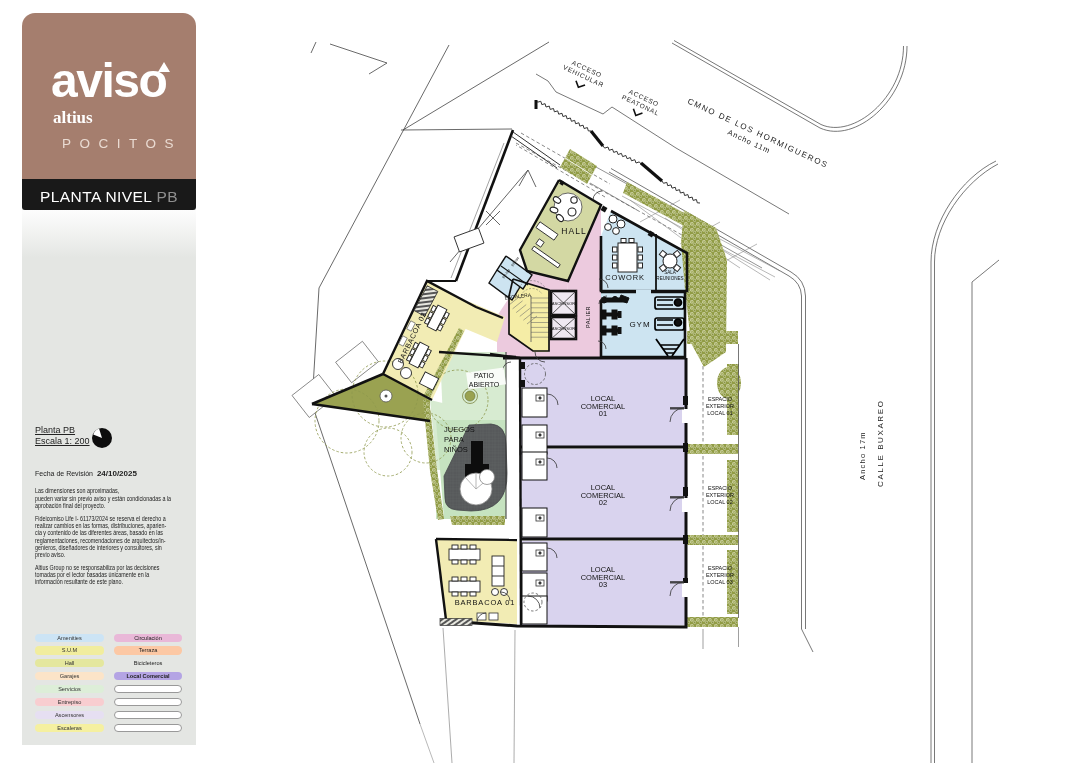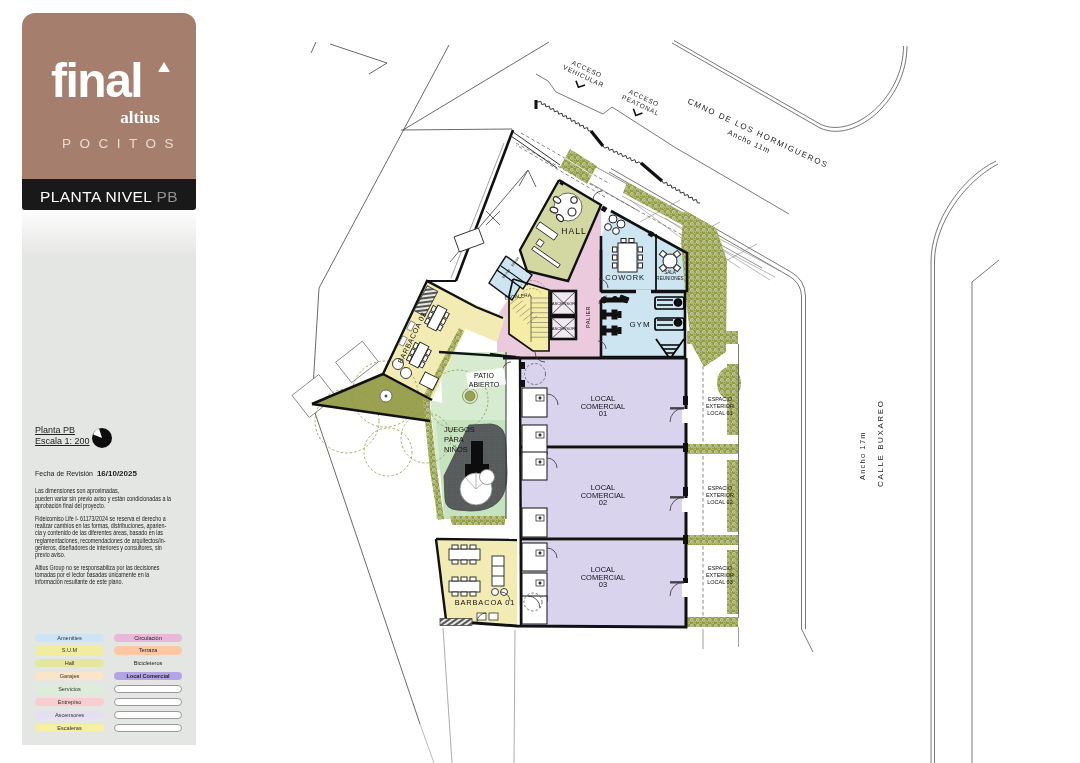--- a/index.html
+++ b/index.html
@@ -498,34 +498,34 @@
 </g>
 </svg>
 
 <div style="position:absolute;left:22px;top:209px;width:174px;height:536px;background:#e4e6e3;"></div>
 <div style="position:absolute;left:22px;top:210px;width:174px;height:48px;background:linear-gradient(#fdfdfd,#e4e6e3);"></div>
 
 <div style="position:absolute;left:22px;top:13px;width:174px;height:166px;background:#a57e6e;border-radius:13px 13px 0 0;"></div>
 
 <div style="position:absolute;left:22px;top:179px;width:174px;height:31px;background:#191919;border-radius:0 0 3px 3px;"></div>
 
-<div style="position:absolute;left:51px;top:53px;width:125px;color:#fff;font-size:48px;font-weight:bold;letter-spacing:-1.5px;">final</div>
+<div style="position:absolute;left:51px;top:53px;width:125px;color:#fff;font-size:48px;font-weight:bold;letter-spacing:-1.5px;">aviso</div>
 <div style="position:absolute;left:158px;top:62px;width:0;height:0;border-left:6px solid transparent;border-right:6px solid transparent;border-bottom:10px solid #fff;"></div>
-<div style="position:absolute;left:53px;top:108px;width:107px;text-align:right;color:#fff;font-family:'Liberation Serif',serif;font-weight:bold;font-size:17px;">altius</div>
+<div style="position:absolute;left:53px;top:108px;width:107px;text-align:left;color:#fff;font-family:'Liberation Serif',serif;font-weight:bold;font-size:17px;">altius</div>
 <div style="position:absolute;left:62px;top:136px;width:120px;color:#eadbd2;font-size:13.5px;letter-spacing:8.5px;">POCITOS</div>
 
 <div style="position:absolute;left:22px;top:188px;width:174px;text-align:center;color:#fff;font-size:15.5px;letter-spacing:0.4px;">PLANTA NIVEL <span style="color:#8f8f8f;">PB</span></div>
 
 <div style="position:absolute;left:35px;top:425px;font-size:9px;color:#222;line-height:10.5px;text-decoration:underline;">Planta PB<br>Escala 1: 200</div>
 <svg width="22" height="22" style="position:absolute;left:91px;top:427px;">
       <circle cx="11" cy="11" r="10" fill="#0d0d0d"></circle>
       <path d="M11,11 L2.2,7.5 A10,10 0 0,1 8,1.5 Z" fill="#fff"></path>
     </svg>
 
-<div style="position:absolute;left:35px;top:469px;font-size:7px;color:#222;">Fecha de Revisión&nbsp; <span style="font-size:8px;font-weight:bold;">16/10/2025</span></div>
+<div style="position:absolute;left:35px;top:469px;font-size:7px;color:#222;">Fecha de Revisión&nbsp; <span style="font-size:8px;font-weight:bold;">24/10/2025</span></div>
 
 <div style="position:absolute;left:35px;top:487px;width:200px;font-size:6.8px;color:#222;line-height:7.5px;transform:scaleX(0.79);transform-origin:0 0;white-space:nowrap;">Las dimensiones son aproximadas,<br>pueden variar sin previo aviso y están condicionadas a la<br>aprobación final del proyecto.</div>
 <div style="position:absolute;left:35px;top:515px;width:200px;font-size:6.8px;color:#222;line-height:7.2px;transform:scaleX(0.79);transform-origin:0 0;white-space:nowrap;">Fideicomiso Life I- 61173/2024 se reserva el derecho a<br>realizar cambios en las formas, distribuciones, aparien-<br>cia y contenido de las diferentes áreas, basado en las<br>reglamentaciones, recomendaciones de arquitectos/in-<br>genieros, diseñadores de interiores y consultores, sin<br>previo aviso.</div>
 <div style="position:absolute;left:35px;top:564px;width:200px;font-size:6.8px;color:#222;line-height:7.2px;transform:scaleX(0.79);transform-origin:0 0;white-space:nowrap;">Altius Group no se responsabiliza por las decisiones<br>tomadas por el lector basadas únicamente en la<br>información resultante de este plano.</div>
 
 <div style="position:absolute;left:35px;top:633.5px;width:69px;height:8.2px;background:#cce4f5;border-radius:4px;text-align:center;font-size:5.6px;line-height:8.4px;color:#333;">Amenities</div>
 <div style="position:absolute;left:35px;top:646.4px;width:69px;height:8.2px;background:#f1ed9e;border-radius:4px;text-align:center;font-size:5.6px;line-height:8.4px;color:#333;">S.U.M</div>
 <div style="position:absolute;left:35px;top:659.2px;width:69px;height:8.2px;background:#e4e79e;border-radius:4px;text-align:center;font-size:5.6px;line-height:8.4px;color:#333;">Hall</div>
 <div style="position:absolute;left:35px;top:672.0px;width:69px;height:8.2px;background:#fce4c8;border-radius:4px;text-align:center;font-size:5.6px;line-height:8.4px;color:#333;">Garajes</div>
 <div style="position:absolute;left:35px;top:684.9px;width:69px;height:8.2px;background:#ddeed8;border-radius:4px;text-align:center;font-size:5.6px;line-height:8.4px;color:#333;">Servicios</div>

